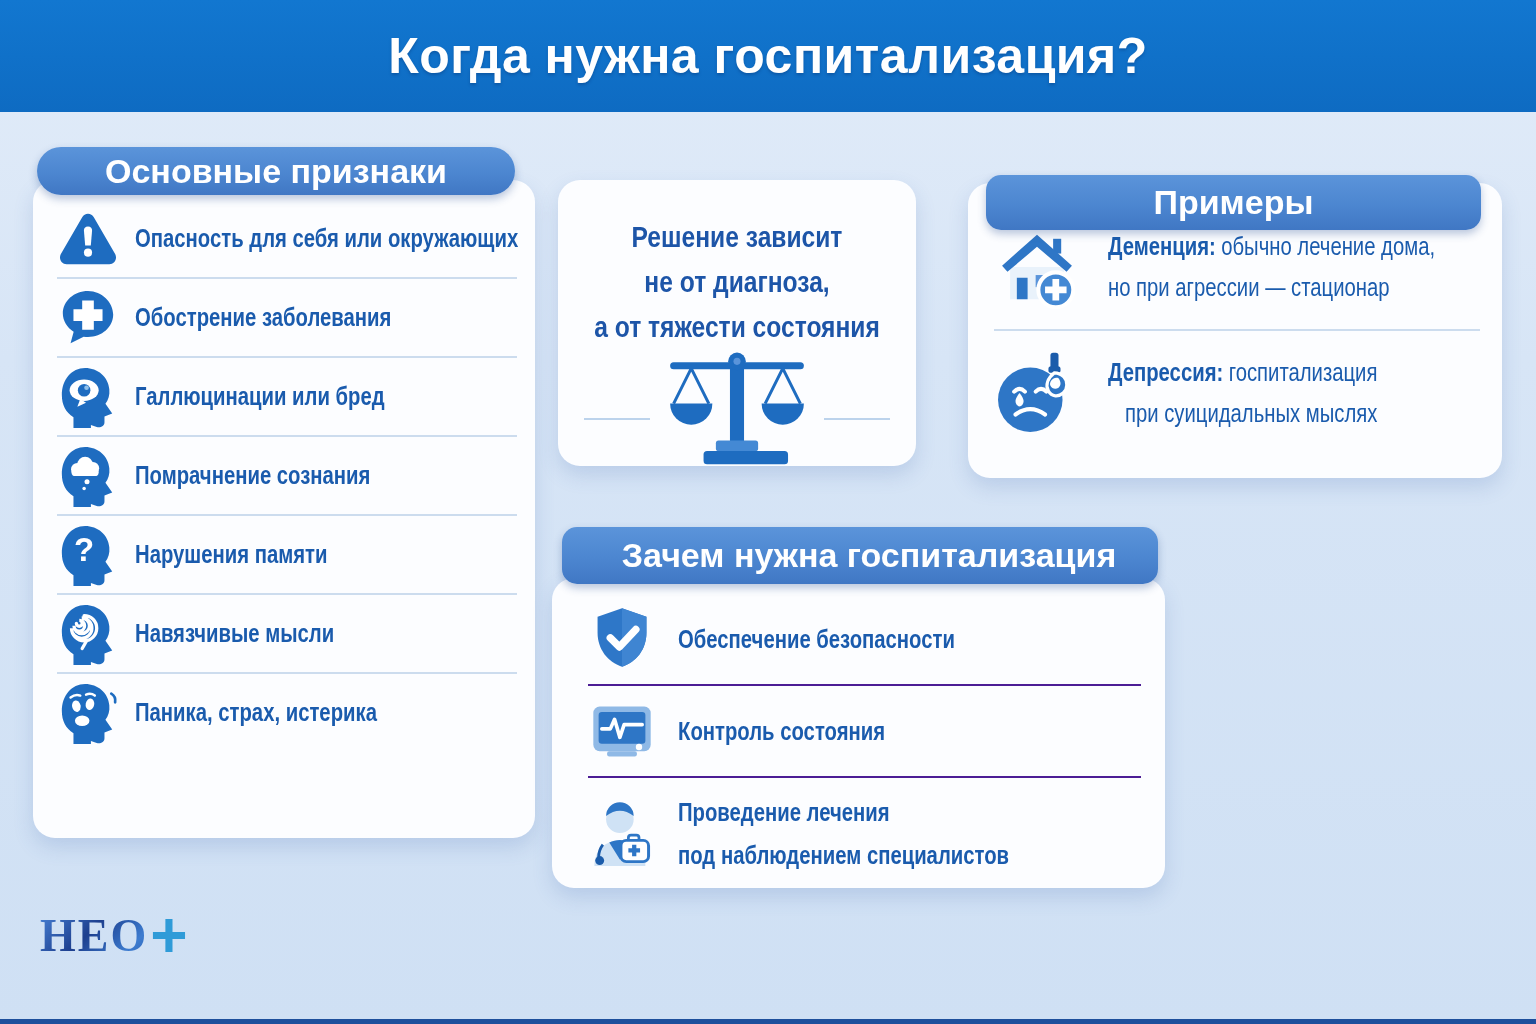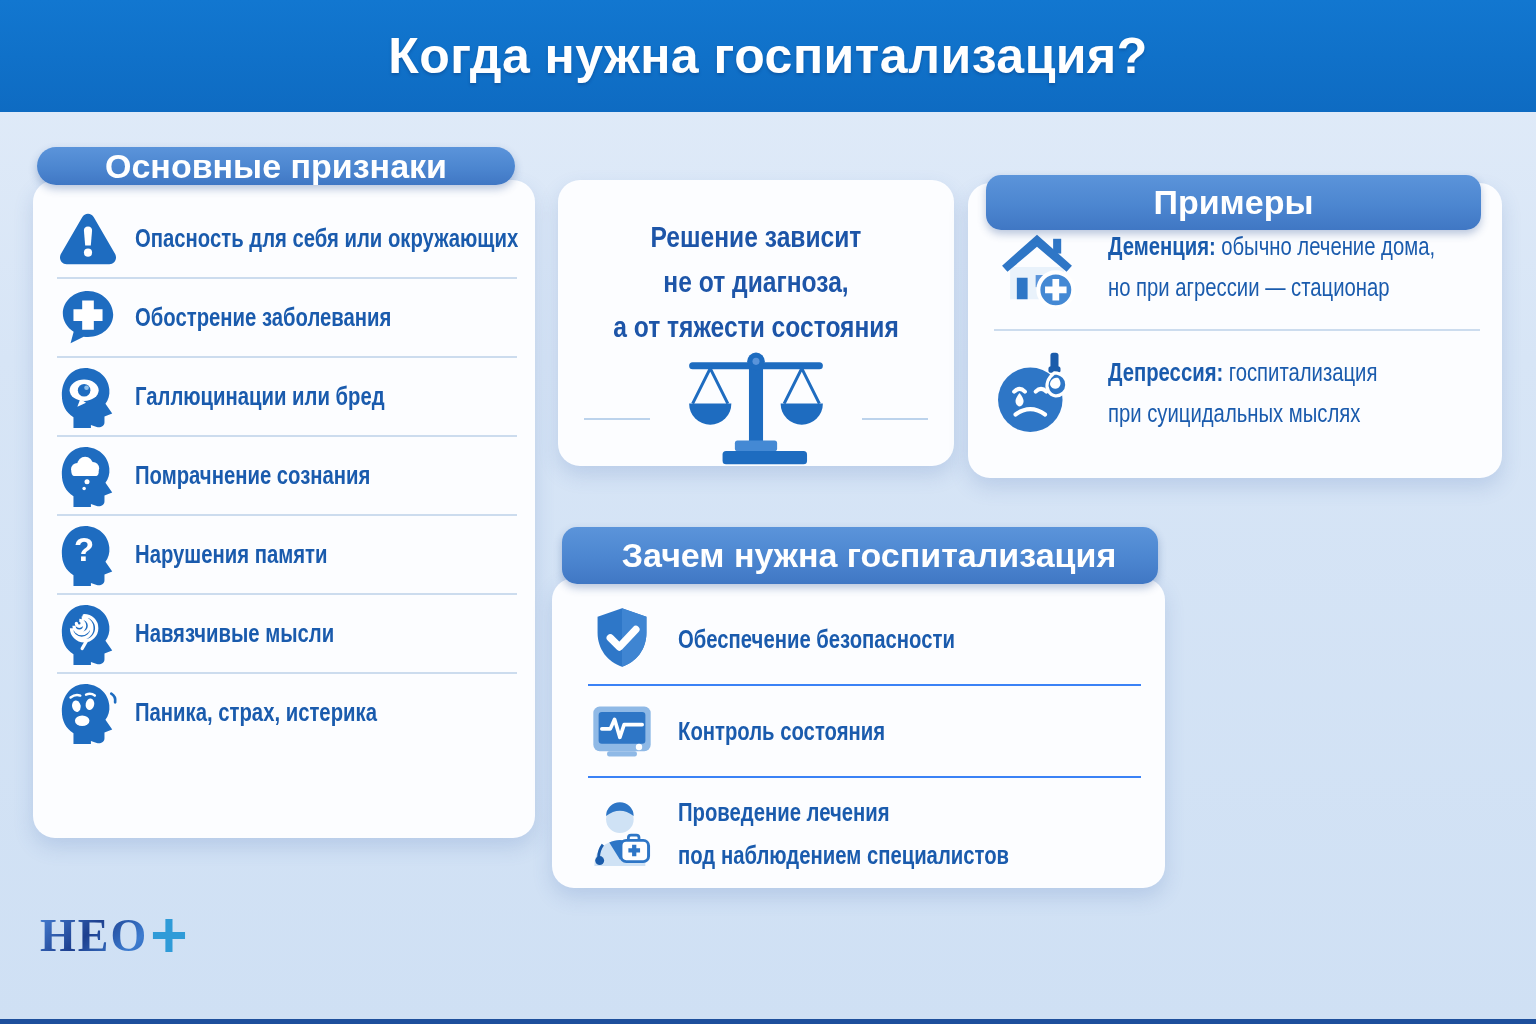--- a/index.html
+++ b/index.html
@@ -31,40 +31,40 @@
   .nrw { display:inline-block; transform:scaleX(.78); transform-origin:left center; white-space:nowrap; }
   
   .signs-body { position:absolute; left:33px; top:180px; width:502px; height:658px;
     padding:0; box-sizing:border-box; }
   .signs-rows { margin:20px 18px 0 24px; }
   .sign-row { display:flex; align-items:center; gap:16px; height:77px; border-bottom:2px solid #ccdcee; }
   .sign-row:last-child { border-bottom:none; }
   .sign-row svg { width:62px; height:62px; flex:none; }
   .sign-label { color:#1a5bad; font-size:26px; font-weight:bold; }
   
-  .decision-card { left:558px; top:180px; width:396px; height:286px; }
+  .decision-card { left:558px; top:180px; width:358px; height:286px; }
   .decision-text { margin-top:34px; text-align:center; color:#1d55a8; font-size:30px;
     font-weight:bold; line-height:45px; }
   .decision-text > div { transform:scaleX(.82); transform-origin:center; white-space:nowrap; }
   .decision-scales { position:absolute; left:50%; bottom:-8px; transform:translateX(-50%);
     width:200px; height:132px; }
   .decision-line { position:absolute; height:2px; background:#bcd3ec; top:238px; width:66px; }
   .decision-line.left { left:26px; } .decision-line.right { right:26px; }
   
   .examples-body { left:968px; top:183px; width:534px; height:295px; }
   .ex-rows { margin:22px 22px 0 26px; }
   .ex-row { display:flex; align-items:center; gap:28px; min-height:124px; border-bottom:2px solid #ccdcee; }
-  .ex-row:last-child { border-bottom:none; }
+  .ex-row:last-child { border-bottom:none;text-align:right; }
   .ex-row svg { width:86px; height:86px; flex:none; }
   .ex-text { color:#1a5bad; font-size:26px; line-height:41px; }
   .ex-term { font-weight:bold; margin-right:7px; }
   
   .purpose-body { left:552px; top:578px; width:613px; height:310px; }
   .pp-rows { margin:16px 24px 0 36px; }
-  .pp-row { display:flex; align-items:center; gap:22px; min-height:90px; border-bottom:2px solid #3b82f6; }
+  .pp-row { display:flex; align-items:center; gap:22px; min-height:90px; border-bottom:2px solid #4c1d95; }
   .pp-row:last-child { border-bottom:none; min-height:112px; }
   .pp-row svg { width:68px; height:68px; flex:none; }
   .pp-label { color:#1a5bad; font-size:26px; font-weight:bold; line-height:43px; }
   
   .logo { position:absolute; left:40px; top:898px; display:flex; align-items:center; }
   .logo-neo {
     font-size:46px; font-weight:bold; letter-spacing:2px;
     background:linear-gradient(135deg,#4a84d8 0%, #1d3f8e 45%, #3d7cd0 80%, #2a5cae 100%);
     -webkit-background-clip:text; background-clip:text; color:transparent;font-family:Liberation Serif, serif; -webkit-text-fill-color:transparent;
   }
@@ -79,21 +79,21 @@
   <svg width="0" height="0" style="position:absolute">
     <defs>
       <path id="head-shape" d="M29 2 C42 2 53 11 54 24 C54.6 30 53 35 50 39 L57 49 L49 52 L49 58 C49 62 45 64 41 63 L35 61 L35 64 L17 64 L17 53 C9 48 5 40 5 30 C5 14 15 2 29 2 Z"></path>
     </defs>
   </svg>
 
   <div class="header">
     <div class="title">Когда нужна госпитализация?</div>
   </div>
 
-  <div class="banner" style="left:37px; top:147px; width:478px; height:38px;border-radius:26px;">
+  <div class="banner" style="left:37px; top:147px; width:478px; height:48px;border-radius:26px;">
     <span class="banner-label">Основные признаки</span>
   </div>
   <div class="card signs-body">
     <div class="signs-rows">
 
 
       <div class="sign-row">
         <svg viewBox="0 0 64 64">
           <path d="M32 6c2.5 0 4.7 1.3 6 3.6l22 38c2.6 4.5-.6 10.4-6 10.4H10c-5.4 0-8.6-5.9-6-10.4l22-38C27.3 7.3 29.5 6 32 6z" fill="#1e6cc0"></path>
           <path d="M32 19c2.8 0 4.4 1.7 4.2 4.4l-1.3 15.4h-5.8l-1.3-15.4C27.6 20.7 29.2 19 32 19z" fill="#fff"></path>

